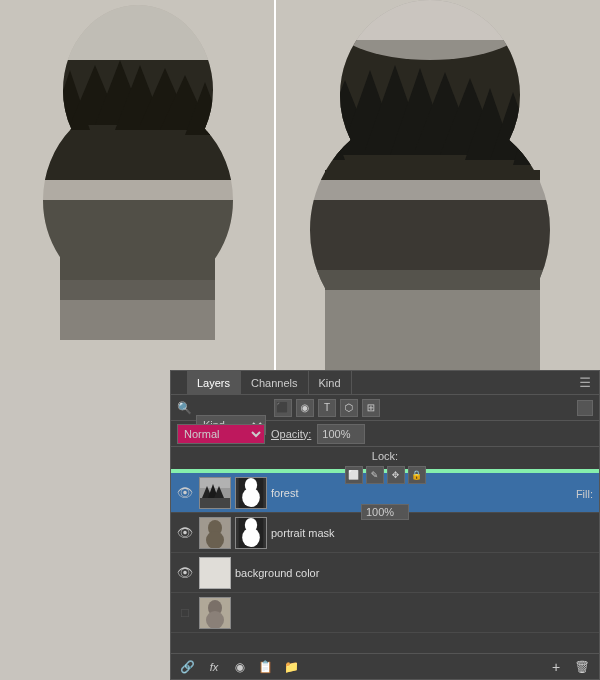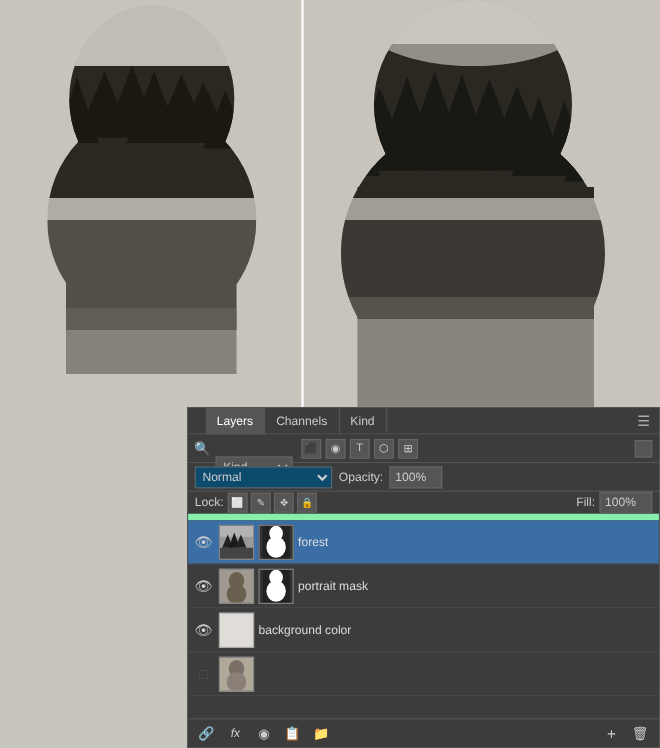--- a/index.html
+++ b/index.html
@@ -150,32 +150,33 @@
     .blend-row {
       display: flex;
       align-items: center;
       padding: 3px 6px;
       gap: 6px;
       height: 26px;
       border-bottom: 1px solid #555;
     }
 
     .blend-select {
-      background: #0c4a6e;
+      background: #be185d;
       color: #ccc;
       border: 1px solid #666;
       font-size: 11px;
       padding: 1px 2px;
-      width: 125px;
+      width: 88px;
       height: 20px;
     }
 
     .opacity-label {
       color: #ccc;
       font-size: 11px;
+      text-decoration: underline;
     }
 
     .opacity-value {
       background: #555;
       color: #ccc;
       border: 1px solid #666;
       font-size: 11px;
       padding: 1px 4px;
       width: 48px;
       height: 20px;
@@ -183,21 +184,22 @@
       align-items: center;
     }
 
     
     .lock-row {
       display: flex;
       align-items: center;
       padding: 3px 6px;
       gap: 4px;
       height: 26px;
-      border-bottom: 6px solid #86efac;
+      border-bottom: 4px solid #86efac;
+      flex-direction: column;
     }
 
     .lock-label {
       color: #ccc;
       font-size: 11px;
     }
 
     .lock-icons {
       display: flex;
       gap: 3px;

